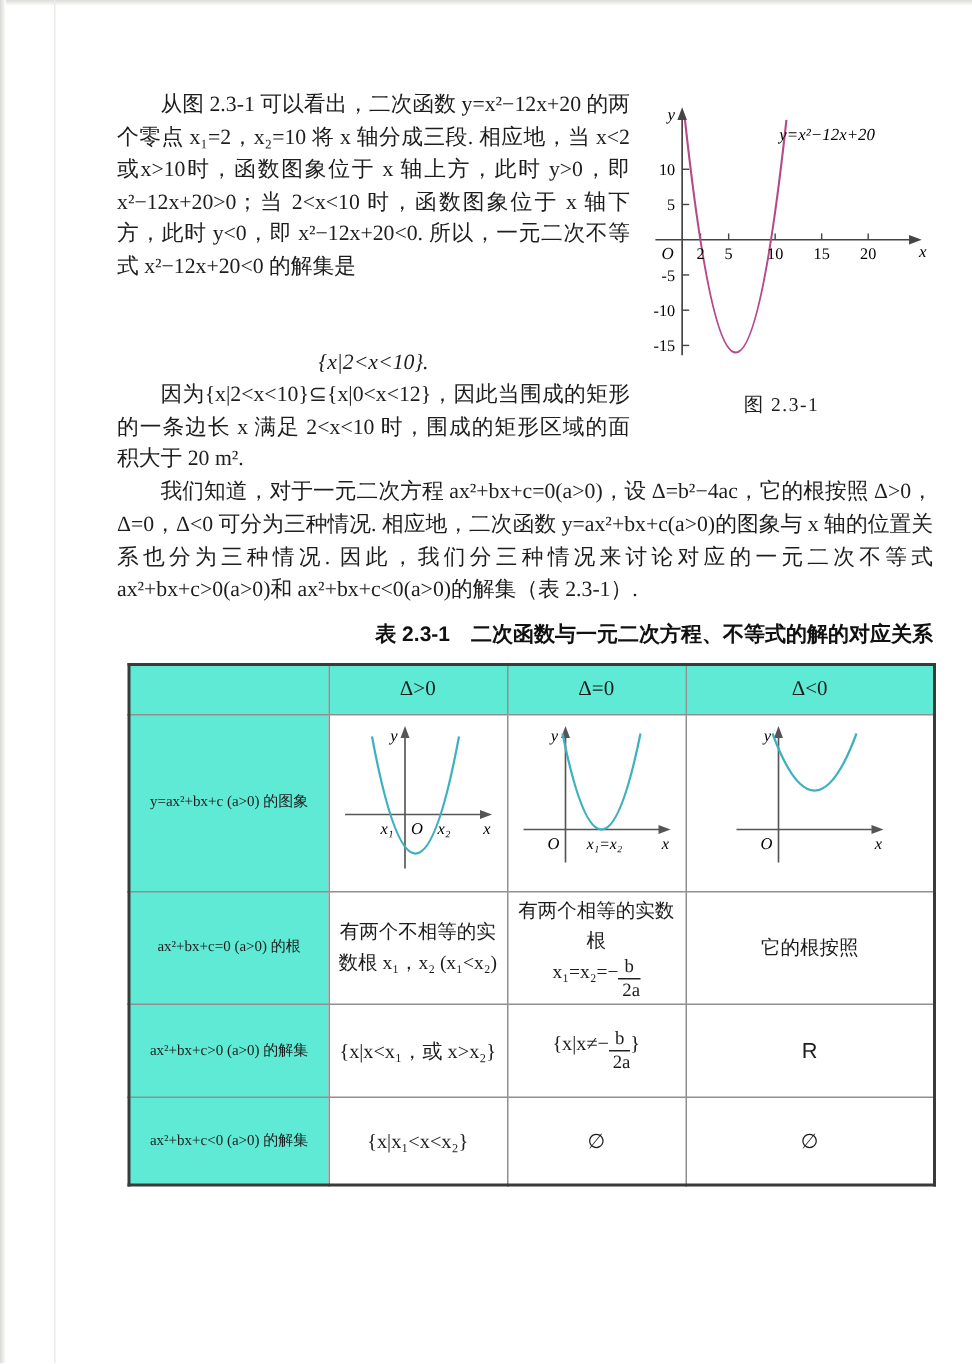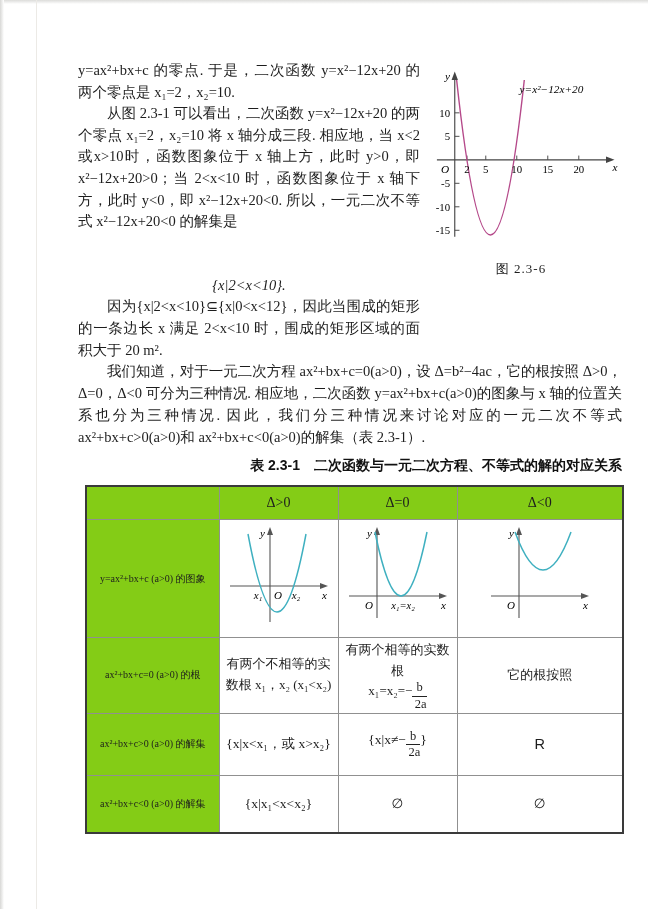--- a/index.html
+++ b/index.html
@@ -34,21 +34,21 @@
   table.corr { border-collapse:collapse; table-layout:fixed; width:537px; margin-left:7px;
     border:2px solid #3a3a3a; font-size:13.5px; }
   table.corr td, table.corr th { border:1px solid #909090; vertical-align:middle;
     text-align:center; font-weight:normal; padding:2px 4px; }
   col.c-head { width:133px; } col.c-1 { width:119px; } col.c-2 { width:119px; } col.c-3 { width:166px; }
   tr.tr-head { height:33px; }
   tr.tr-graphs { height:118px; }
   tr.tr-roots { height:67px; }
   tr.tr-sol1 { height:62px; }
   tr.tr-sol2 { height:58px; }
-  .cell-blue { background:#84cc16; }
+  .cell-blue { background:#5eead4; }
   th.row-head { text-align:left; padding:4px 8px 4px 10px; line-height:1.75; font-size:10px; }
   .delta-head { font-size:14px; }
   .cell-roots { font-size:13px; line-height:1.6; padding:4px 6px;margin-left:48px; }
   .bold-R { font-family:"Liberation Sans", sans-serif; font-weight:bold; font-size:14.5px; }
 
   .frac { display:inline-block; text-align:center; vertical-align:-0.95em; line-height:1.05; font-size:12.5px; }
   .frac .num { display:block; border-bottom:1px solid #222; padding:0 4px 1px 4px; }
   .frac .den { display:block; padding-top:1px;text-align:right; }
 
   .footer { position:absolute; left:78px; top:838px; width:544px; text-align:right; }
@@ -64,21 +64,20 @@
 
 <div class="page">
   <div class="edge-top"></div>
   <div class="edge-left"></div>
   <div class="binding-line"></div>
 
   <div class="content">
 
     <div class="top-section">
       <div class="text-col">
-        <p class="no-indent">y=ax²+bx+c 的零点. 于是，二次函数 y=x²−12x+20 的两个零点是 x₁=2，x₂=10.</p>
         <p>从图 2.3-1 可以看出，二次函数 y=x²−12x+20 的两个零点 x₁=2，x₂=10 将 x 轴分成三段. 相应地，当 x&lt;2 或x&gt;10时，函数图象位于 x 轴上方，此时 y&gt;0，即 x²−12x+20&gt;0；当 2&lt;x&lt;10 时，函数图象位于 x 轴下方，此时 y&lt;0，即 x²−12x+20&lt;0. 所以，一元二次不等式 x²−12x+20&lt;0 的解集是</p>
         <p class="solution-line math-it">{x|2&lt;x&lt;10}.</p>
         <p>因为{x|2&lt;x&lt;10}⊆{x|0&lt;x&lt;12}，因此当围成的矩形的一条边长 x 满足 2&lt;x&lt;10 时，围成的矩形区域的面积大于 20 m².</p>
       </div>
 
       <div class="fig-col">
         <svg width="202" height="190" viewBox="0 0 215 190">
 
           <line x1="18" y1="98" x2="202" y2="98" stroke="#444" stroke-width="1.2"></line>
           <polygon points="207,98 198,94.6 198,101.4" fill="#444"></polygon>
@@ -107,21 +106,21 @@
           <text x="103" y="112" font-size="11.5" text-anchor="middle">10</text>
           <text x="136" y="112" font-size="11.5" text-anchor="middle">15</text>
           <text x="169" y="112" font-size="11.5" text-anchor="middle">20</text>
           <text x="32" y="52" font-size="11.5" text-anchor="end">10</text>
           <text x="32" y="77" font-size="11.5" text-anchor="end">5</text>
           <text x="32" y="127" font-size="11.5" text-anchor="end">-5</text>
           <text x="32" y="152" font-size="11.5" text-anchor="end">-10</text>
           <text x="32" y="177" font-size="11.5" text-anchor="end">-15</text>
           <text x="106" y="27" font-size="12" font-style="italic">y=x²−12x+20</text>
         </svg>
-        <div class="fig-caption">图 2.3-6</div>
+        <div class="fig-caption">图 2.3-1</div>
       </div>
     </div>
 
     <div class="full-text">
       <p>我们知道，对于一元二次方程 ax²+bx+c=0(a&gt;0)，设 Δ=b²−4ac，它的根按照 Δ&gt;0，Δ=0，Δ&lt;0 可分为三种情况. 相应地，二次函数 y=ax²+bx+c(a&gt;0)的图象与 x 轴的位置关系也分为三种情况. 因此，我们分三种情况来讨论对应的一元二次不等式 ax²+bx+c&gt;0(a&gt;0)和 ax²+bx+c&lt;0(a&gt;0)的解集（表 2.3-1）.</p>
     </div>
 
     <div class="table-title">表 2.3-1　二次函数与一元二次方程、不等式的解的对应关系</div>
 
     <table class="corr">

